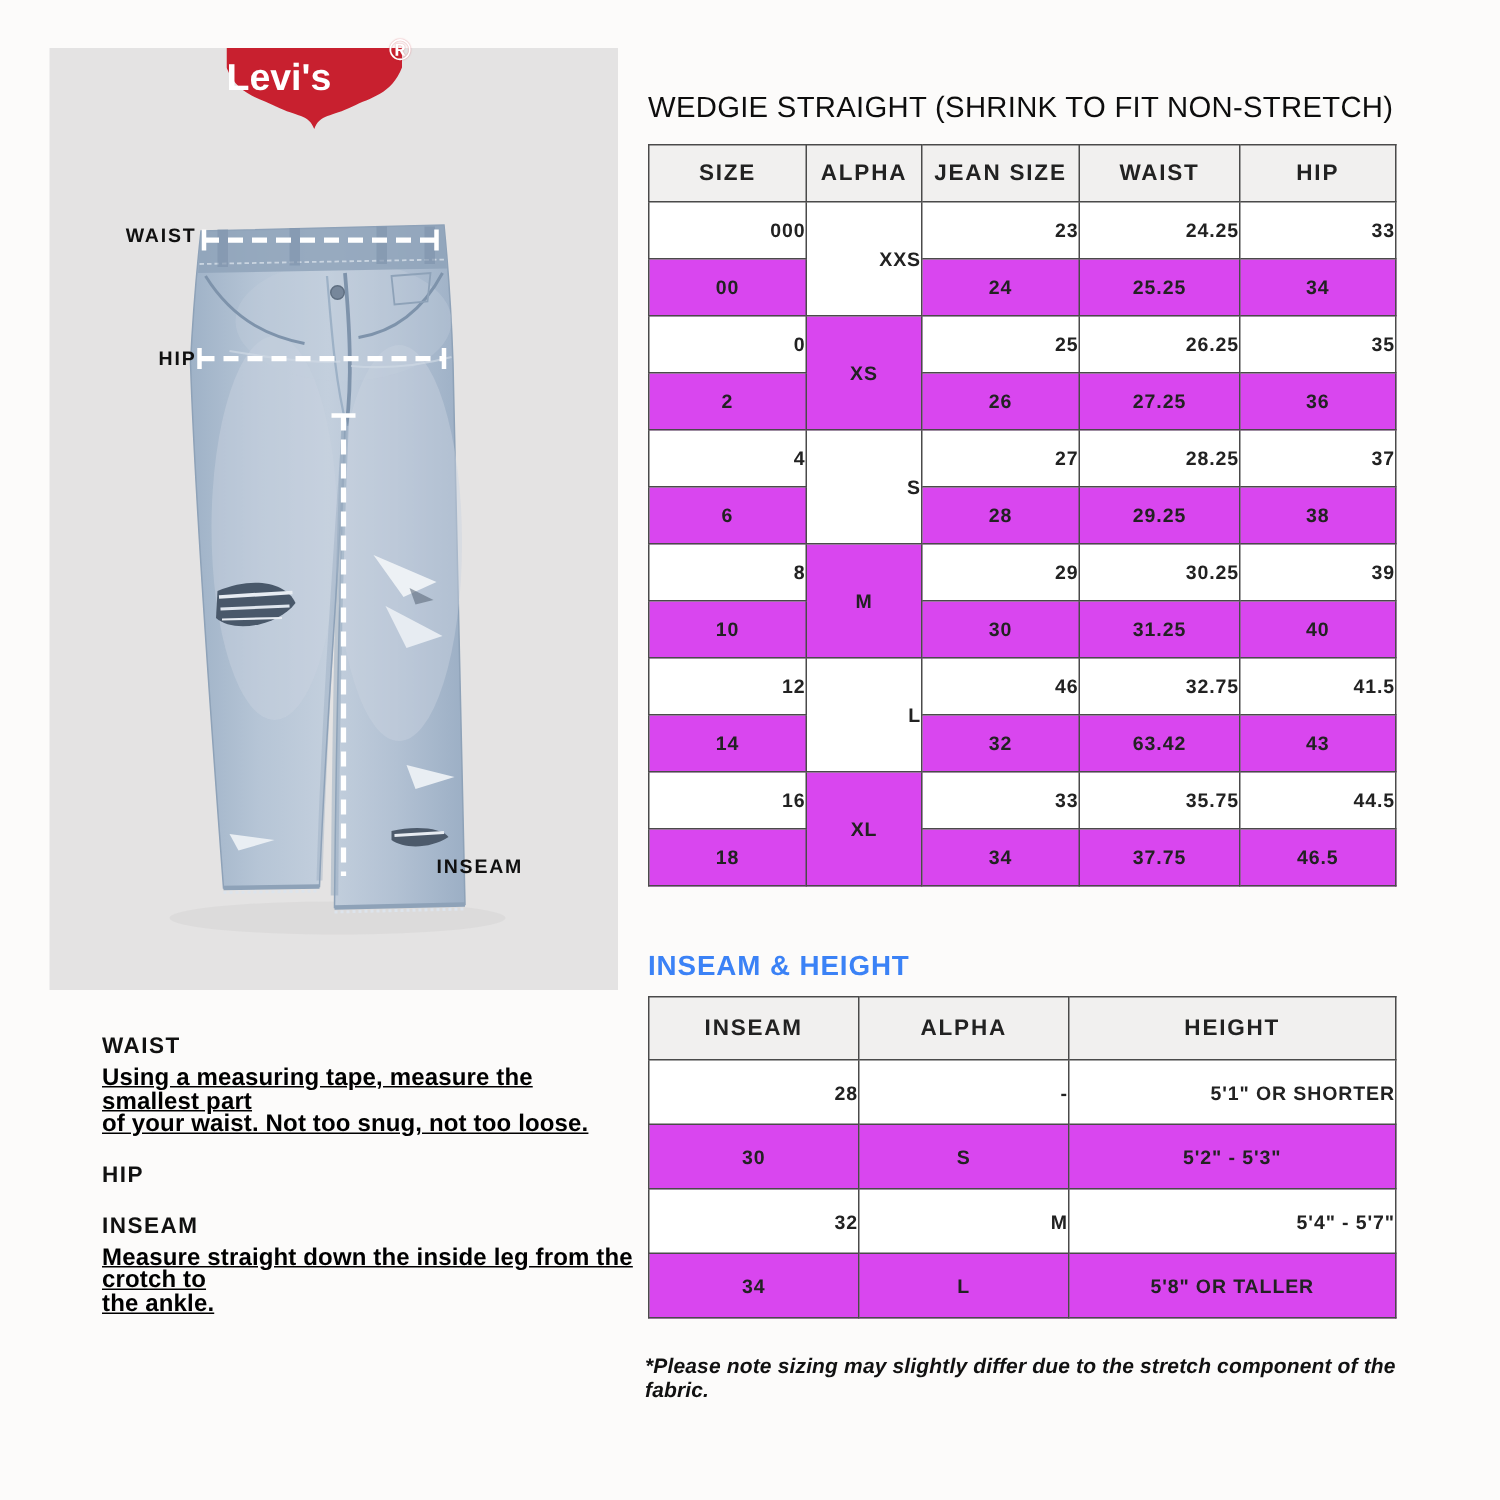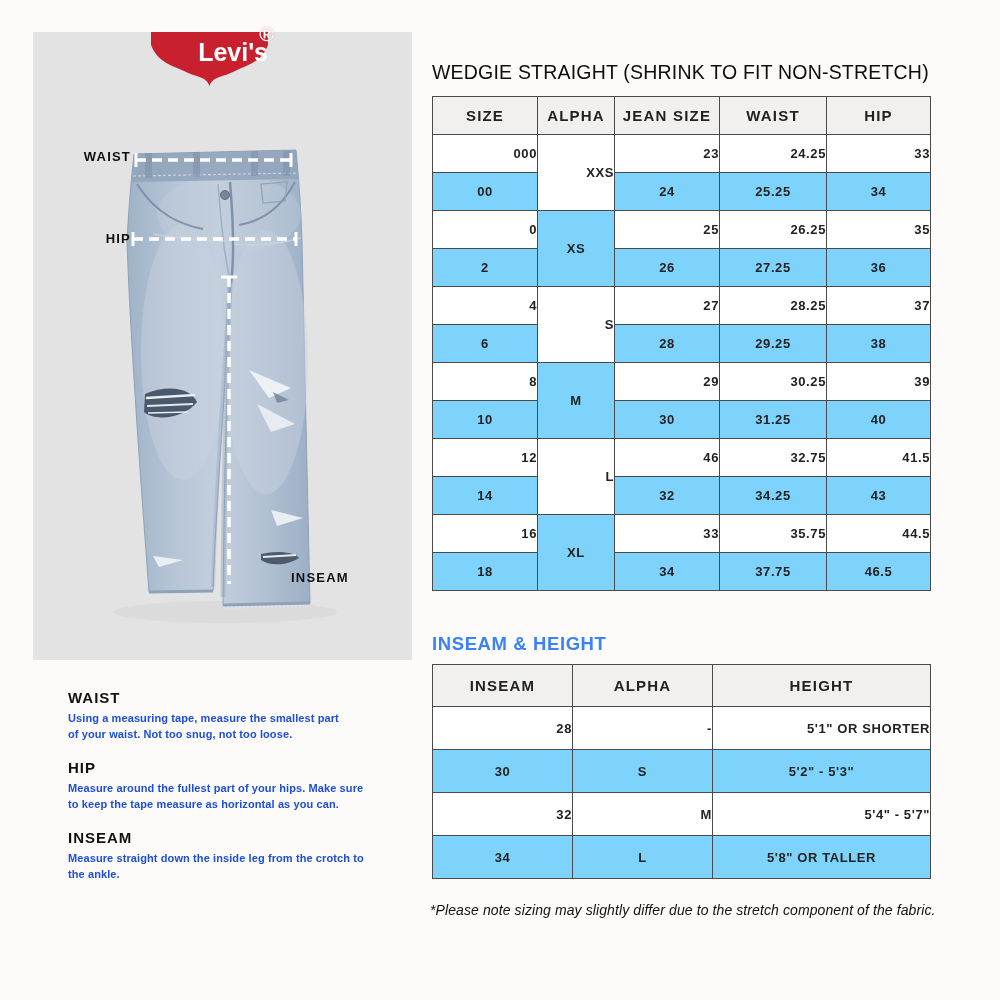--- a/index.html
+++ b/index.html
@@ -3,57 +3,57 @@
 <meta charset="utf-8">
 <style>
   * { margin:0; padding:0; box-sizing:border-box; }
   html,body { width:1000px; height:1000px; background:#fcfbfa; font-family:"Liberation Sans", sans-serif; color:#1b1b1b; }
   .page { position:relative; width:1000px; height:1000px; overflow:hidden; }
 
   
   .panel { position:absolute; left:33px; top:32px; width:379px; height:628px; background:#e4e3e3; }
   .logo { position:absolute; left:118px; top:0; width:117px; height:58px; }
   .logo svg { display:block; }
-  .logo-text { position:absolute; left:0; top:6px; width:117px; text-align:right;
+  .logo-text { position:absolute; left:0; top:6px; width:117px; text-align:left;
                font-size:25px; font-weight:bold; color:#ffffff; letter-spacing:0px; }
   .reg { position:absolute; top:-9px; right:-6px; font-size:20px; font-weight:bold; color:#ffffff;
          text-shadow:0 0 1px rgba(200,32,47,.6); }
   .jeans-svg { position:absolute; left:0; top:0; width:379px; height:628px; }
   .measure-label { position:absolute; font-size:13px; font-weight:bold; letter-spacing:1.2px; color:#101010; }
   .waist-label  { left:40px; top:117px; width:58px; text-align:right; }
   .hip-label    { left:40px; top:199px; width:58px; text-align:right; }
   .inseam-label { left:258px; top:538px; }
 
   
   .instructions { position:absolute; left:68px; top:689px; width:356px; }
   .instr-block { margin-bottom:17px; }
   .instr-block h3 { font-size:15px; font-weight:bold; letter-spacing:1px; margin-bottom:5px; color:#111; }
-  .instr-block p  { font-size:11px; font-weight:bold; line-height:15.5px; color:#1d4ed8;
-                    white-space:pre-line; letter-spacing:0.1px; }
+  .instr-block p  { font-size:16px; font-weight:bold; line-height:15.5px; color:#000000;
+                    white-space:pre-line; letter-spacing:0.1px;text-decoration:underline; }
 
   
   .main-title { position:absolute; left:432px; top:61px; width:510px;
                 font-size:19.5px; font-weight:normal; letter-spacing:0.2px; color:#0d0d0d; }
   .inseam-title { position:absolute; left:432px; top:633px;
                   font-size:18.5px; font-weight:bold; letter-spacing:0.6px; color:#3b82f6; }
 
   table { border-collapse:collapse; table-layout:fixed; }
   .size-table   { position:absolute; left:432px; top:96px;  width:498px; }
   .inseam-table { position:absolute; left:432px; top:664px; width:498px; }
   th, td { border:1px solid #4a4a4a; text-align:center; vertical-align:middle;
            font-weight:bold; color:#222; }
   th { height:38px; font-size:15px; letter-spacing:1.2px; background:#f1f0ef; }
   .size-table td { height:38px; font-size:13px; letter-spacing:0.6px; }
   .inseam-table th { height:42px; }
   .inseam-table td { height:43px; font-size:13px; letter-spacing:0.6px; }
   .cell-light  { background:#ffffff;text-align:right; }
-  .cell-shaded { background:#7dd3fc; }
+  .cell-shaded { background:#d946ef; }
 
   .footnote { position:absolute; left:430px; top:902px; width:520px;
-              font-size:14px; font-style:italic; font-weight:400; color:#111; letter-spacing:0.1px; }
+              font-size:14px; font-style:italic; font-weight:700; color:#111; letter-spacing:0.1px; }
 </style>
 </head>
 <body>
 
 <div class="page">
 
   <div class="panel">
 
     <div class="logo">
       <svg width="117" height="58" viewBox="0 0 117 58">
@@ -143,22 +143,20 @@
   </div>
 
   <div class="instructions" id="instructions">
       <div class="instr-block">
         <h3>WAIST</h3>
         <p>Using a measuring tape, measure the smallest part
 of your waist. Not too snug, not too loose.</p>
       </div>
       <div class="instr-block">
         <h3>HIP</h3>
-        <p>Measure around the fullest part of your hips. Make sure
-to keep the tape measure as horizontal as you can.</p>
       </div>
       <div class="instr-block">
         <h3>INSEAM</h3>
         <p>Measure straight down the inside leg from the crotch to
 the ankle.</p>
       </div>
     </div>
 
   <h1 class="main-title">WEDGIE STRAIGHT (SHRINK TO FIT NON-STRETCH)</h1>
   <table class="size-table">
@@ -234,21 +232,21 @@
         <tr>
           <td class="cell-light">12</td>
           <td class="cell-light" rowspan="2">L</td>
           <td class="cell-light">46</td>
           <td class="cell-light">32.75</td>
           <td class="cell-light">41.5</td>
         </tr>
         <tr>
           <td class="cell-shaded">14</td>
           <td class="cell-shaded">32</td>
-          <td class="cell-shaded">34.25</td>
+          <td class="cell-shaded">63.42</td>
           <td class="cell-shaded">43</td>
         </tr>
         <tr>
           <td class="cell-light">16</td>
           <td class="cell-shaded" rowspan="2">XL</td>
           <td class="cell-light">33</td>
           <td class="cell-light">35.75</td>
           <td class="cell-light">44.5</td>
         </tr>
         <tr>

